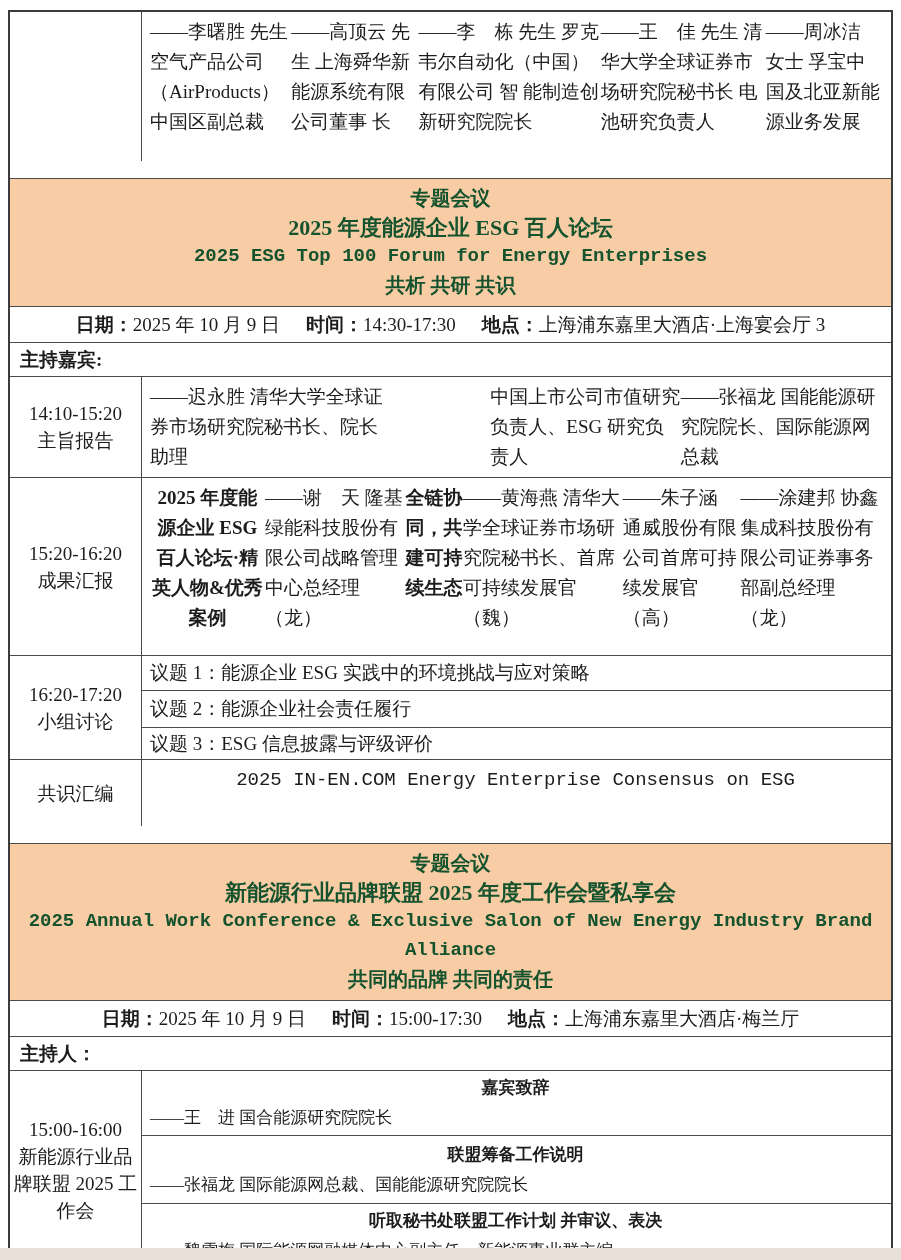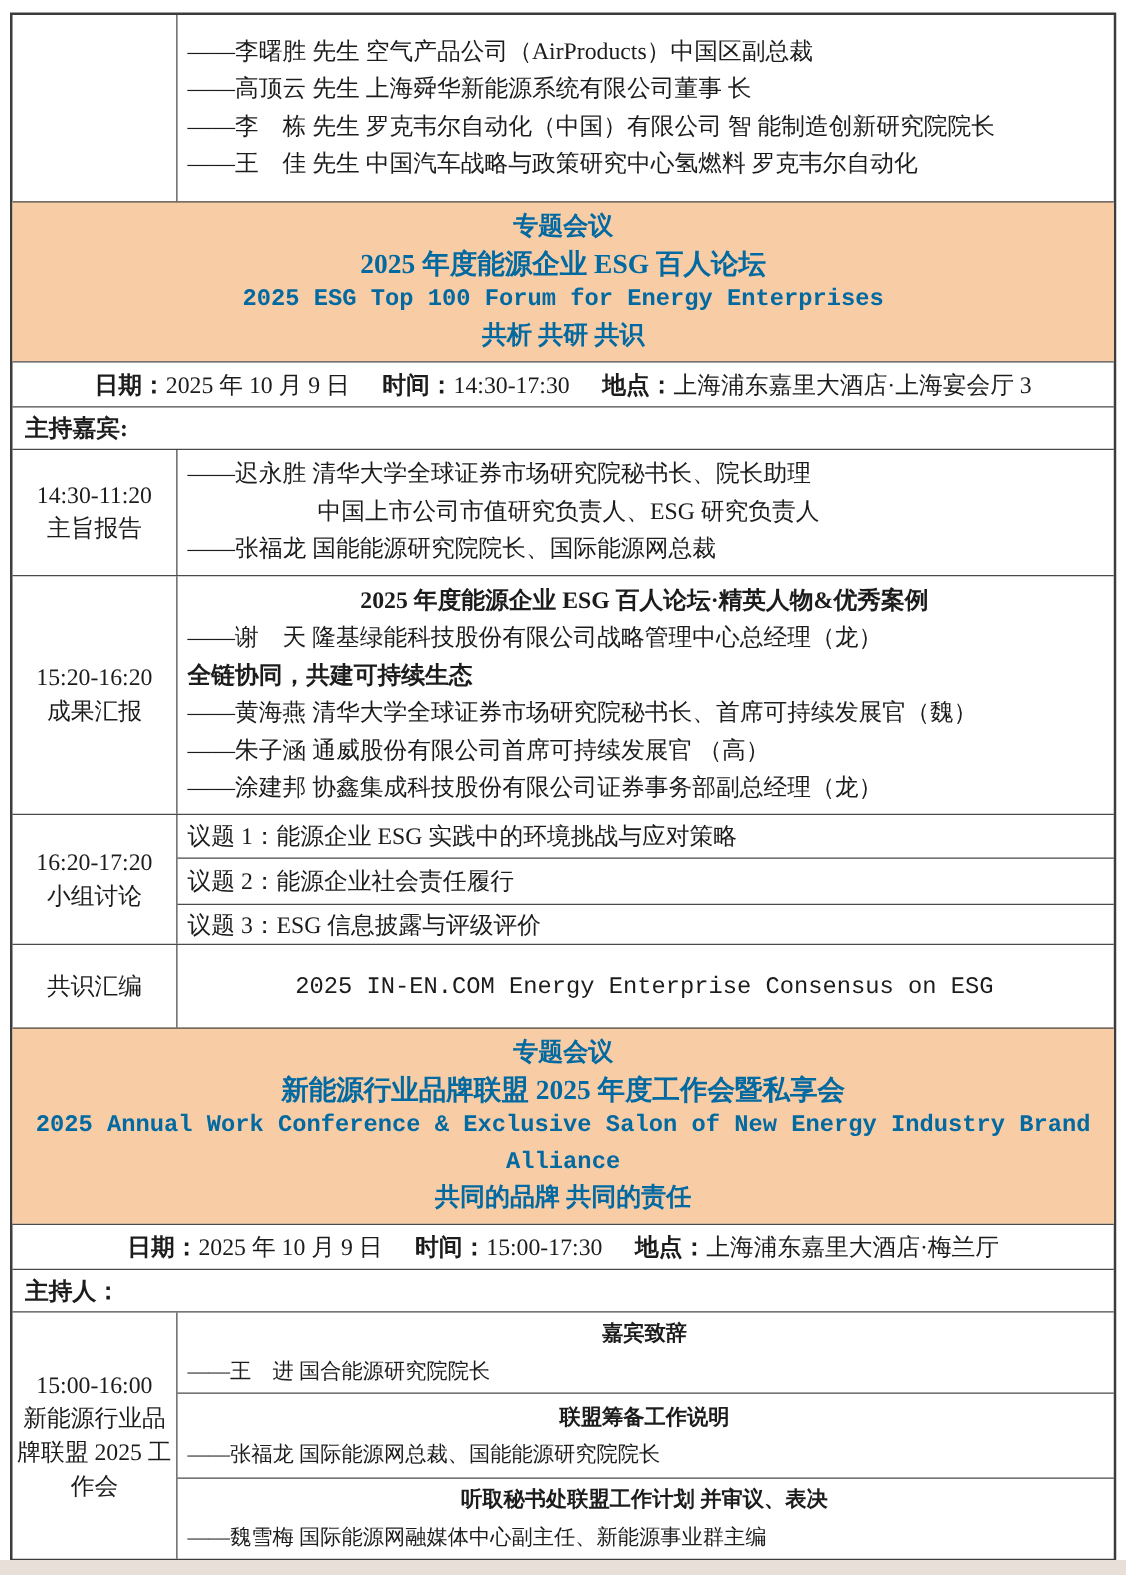--- a/index.html
+++ b/index.html
@@ -6,32 +6,32 @@
   html,body { width:901px; height:1260px; background:#ffffff; overflow:hidden; }
   body { font-family:"Liberation Serif","DejaVu Serif",serif; color:#1c1c1c; }
   .page { position:relative; width:901px; height:1260px; background:#ffffff; }
   .tablewrap { position:absolute; left:8px; top:10px; width:885px; border:2px solid #3c3c3c; background:#ffffff; }
   .row { border-top:1px solid #4a4a4a; display:flex; }
   .row:first-child { border-top:none; }
 
   .cell-left { flex:0 0 132px; border-right:1px solid #4a4a4a;
                display:flex; flex-direction:column; align-items:center; justify-content:center;
                text-align:center; font-size:19px; line-height:27px; padding:4px 2px; }
-  .cell-right { flex:1; display:flex; flex-direction:column; justify-content:center;
+  .cell-right { flex:1; display:flex; flex-direction:row; justify-content:center;
                 padding:5px 10px 5px 8px; font-size:19px; }
   .cell-right-col { flex:1; display:flex; flex-direction:column; }
 
   .line { line-height:30px; }
   .center { text-align:center; }
   .bold { font-weight:bold; }
   .indent { padding-left:104px; }
   .en { font-family:"Liberation Mono","DejaVu Sans Mono",monospace; }
 
-  .banner { background:#f8cda6; color:#0369a1; text-align:center; padding:5px 8px 6px;
-            display:flex; flex-direction:column; justify-content:center; }
+  .banner { background:#f8cda6; color:#14532d; text-align:center; padding:5px 8px 6px;
+            display:flex; flex-direction:column; justify-content:center;margin-top:17px; }
   .banner .bline { font-weight:bold; line-height:29px; }
   .banner .kicker { font-size:20px; }
   .banner .title-cn { font-size:22px; }
   .banner .title-en { font-size:19px; }
   .banner .slogan { font-size:20px; }
 
   .meta-row { min-height:36px; align-items:center; justify-content:center; font-size:19px; gap:26px; }
   .meta-row .pair { white-space:nowrap; }
   .hosts-row { min-height:34px; align-items:center; padding-left:10px; font-size:19px; }
 
@@ -58,21 +58,22 @@
 
 <div class="page">
   <div class="tablewrap">
 
     <div class="row h-guests">
       <div class="cell-left"></div>
       <div class="cell-right">
         <div class="line">——李曙胜 先生 空气产品公司（AirProducts）中国区副总裁</div>
         <div class="line">——高顶云 先生 上海舜华新能源系统有限公司董事 长</div>
         <div class="line">——李　栋 先生 罗克韦尔自动化（中国）有限公司 智 能制造创新研究院院长</div>
-        <div class="line">——王　佳 先生 中国汽车战略与政策研究中心氢燃料 罗克韦尔自动化</div>
+        <div class="line">——王　佳 先生 清华大学全球证券市场研究院秘书长 电池研究负责人</div>
+        <div class="line">——周冰洁 女士 孚宝中国及北亚新能源业务发展</div>
       </div>
     </div>
 
     <div class="row banner h-banner1">
       <div class="bline kicker">专题会议</div>
       <div class="bline title-cn">2025 年度能源企业 ESG 百人论坛</div>
       <div class="bline title-en en">2025 ESG Top 100 Forum for Energy Enterprises</div>
       <div class="bline slogan">共析 共研 共识</div>
     </div>
 
@@ -81,21 +82,21 @@
       <span class="pair"><span class="bold">时间：</span><span>14:30-17:30</span></span>
       <span class="pair"><span class="bold">地点：</span><span>上海浦东嘉里大酒店·上海宴会厅 3</span></span>
     </div>
 
     <div class="row hosts-row">
       <span class="bold">主持嘉宾:</span>
     </div>
 
     <div class="row h-keynote">
       <div class="cell-left">
-        <div>14:30-11:20</div>
+        <div>14:10-15:20</div>
         <div>主旨报告</div>
       </div>
       <div class="cell-right">
         <div class="line">——迟永胜 清华大学全球证券市场研究院秘书长、院长助理</div>
         <div class="line indent">中国上市公司市值研究负责人、ESG 研究负责人</div>
         <div class="line">——张福龙 国能能源研究院院长、国际能源网总裁</div>
       </div>
     </div>
 
     <div class="row h-results">

